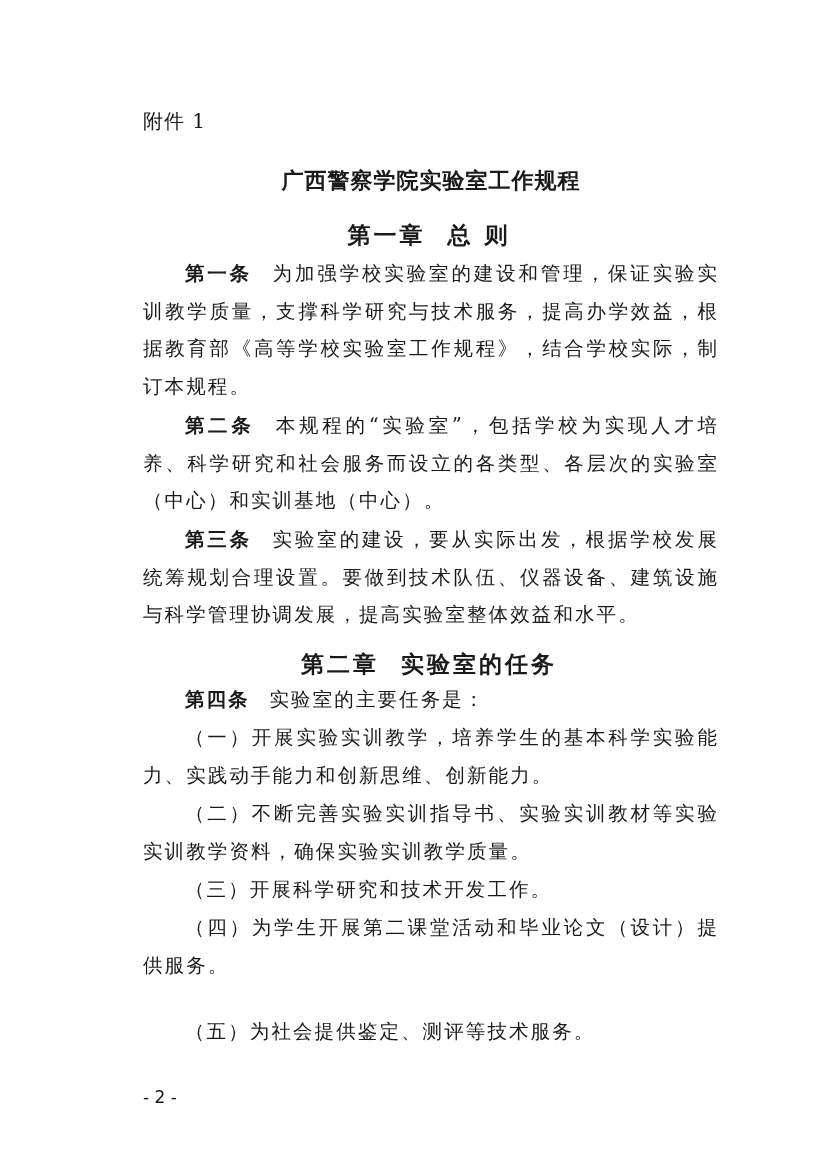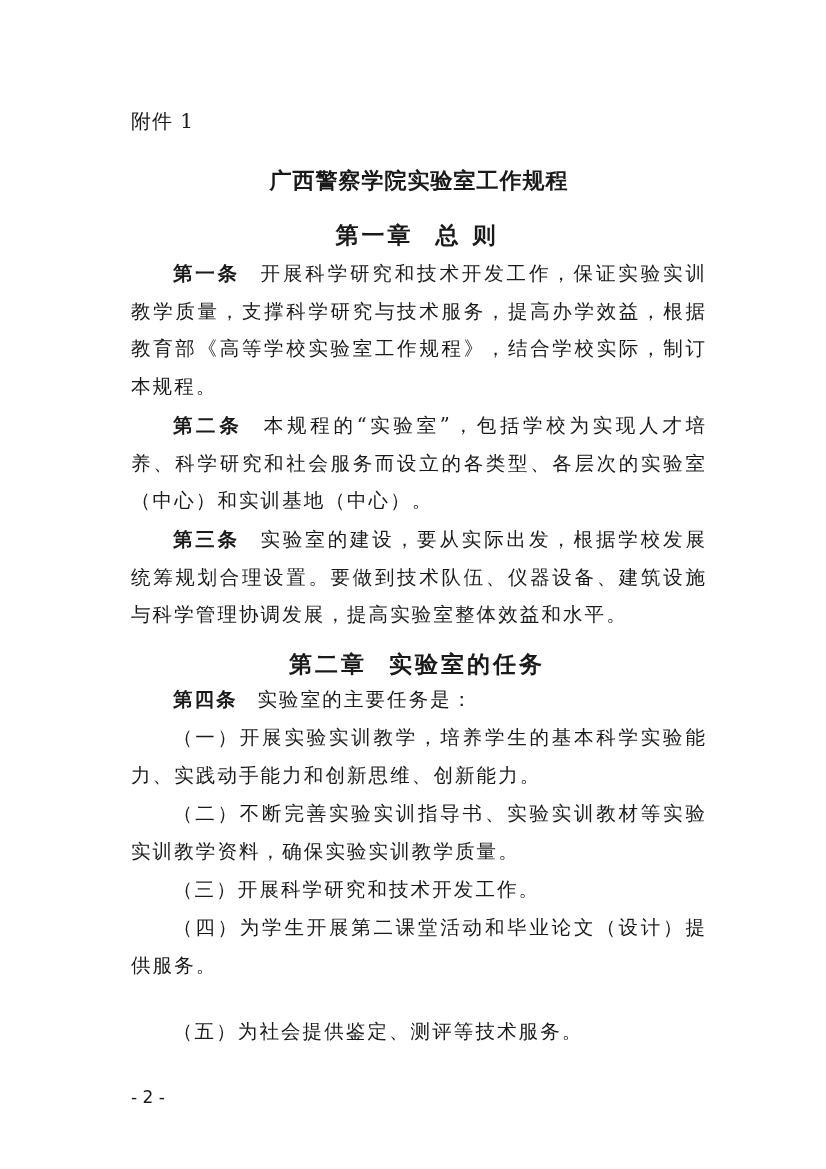--- a/index.html
+++ b/index.html
@@ -1,18 +1,18 @@
 <!DOCTYPE html>
 <html><head>
 <meta charset="utf-8">
 <style>
   html, body { margin: 0; padding: 0; background: #ffffff; }
   body { width: 826px; height: 1169px; position: relative; overflow: hidden;
          font-family: "DejaVu Serif", "Liberation Serif", serif; color: #1a1a1a; }
-  .page { position: absolute; left: 4px; top: 0; width: 770px; height: 1169px; }
+  .page { position: absolute; left: 16px; top: 0; width: 770px; height: 1169px; }
   .attach { position: absolute; left: 127px; top: 108px; font-size: 20px; letter-spacing: 1px; }
   .title { position: absolute; left: 0; width: 826px; top: 137px; text-align: center;
            font-size: 22px; font-weight: bold; letter-spacing: 1px; padding-left: 4px; box-sizing: border-box; margin-top: 29px; }
   .chapter { position: absolute; left: 0; width: 826px; text-align: center;
              font-size: 23px; font-weight: bold; letter-spacing: 3px; }
   .chapter .gap { display: inline-block; width: 22px; }
   .para { position: absolute; left: 127px; width: 576px; font-size: 19.5px;
           line-height: 37.6px; letter-spacing: 2.1px; text-align: justify; text-indent: 42px; }
   .para.item { text-indent: 42px; }
   .para .art { font-weight: bold; letter-spacing: 2px; }
@@ -25,21 +25,21 @@
 <div class="page">
 
   <div class="attach">附件 1</div>
   <div class="title">广西警察学院实验室工作规程</div>
 
   <div class="chapter" style="top:220px;">
     <span>第一章</span><span class="gap"></span><span>总 则</span>
   </div>
 
   <div class="para" style="top:255px;">
-    <span class="art">第一条</span><span class="sp"></span><span>开展科学研究和技术开发工作，保证实验实训教学质量，支撑科学研究与技术服务，提高办学效益，根据教育部《高等学校实验室工作规程》，结合学校实际，制订本规程。</span>
+    <span class="art">第一条</span><span class="sp"></span><span>为加强学校实验室的建设和管理，保证实验实训教学质量，支撑科学研究与技术服务，提高办学效益，根据教育部《高等学校实验室工作规程》，结合学校实际，制订本规程。</span>
   </div>
 
   <div class="para" style="top:407px;">
     <span class="art">第二条</span><span class="sp"></span><span>本规程的“实验室”，包括学校为实现人才培养、科学研究和社会服务而设立的各类型、各层次的实验室（中心）和实训基地（中心）。</span>
   </div>
 
   <div class="para" style="top:521px;">
     <span class="art">第三条</span><span class="sp"></span><span>实验室的建设，要从实际出发，根据学校发展统筹规划合理设置。要做到技术队伍、仪器设备、建筑设施与科学管理协调发展，提高实验室整体效益和水平。</span>
   </div>
 

